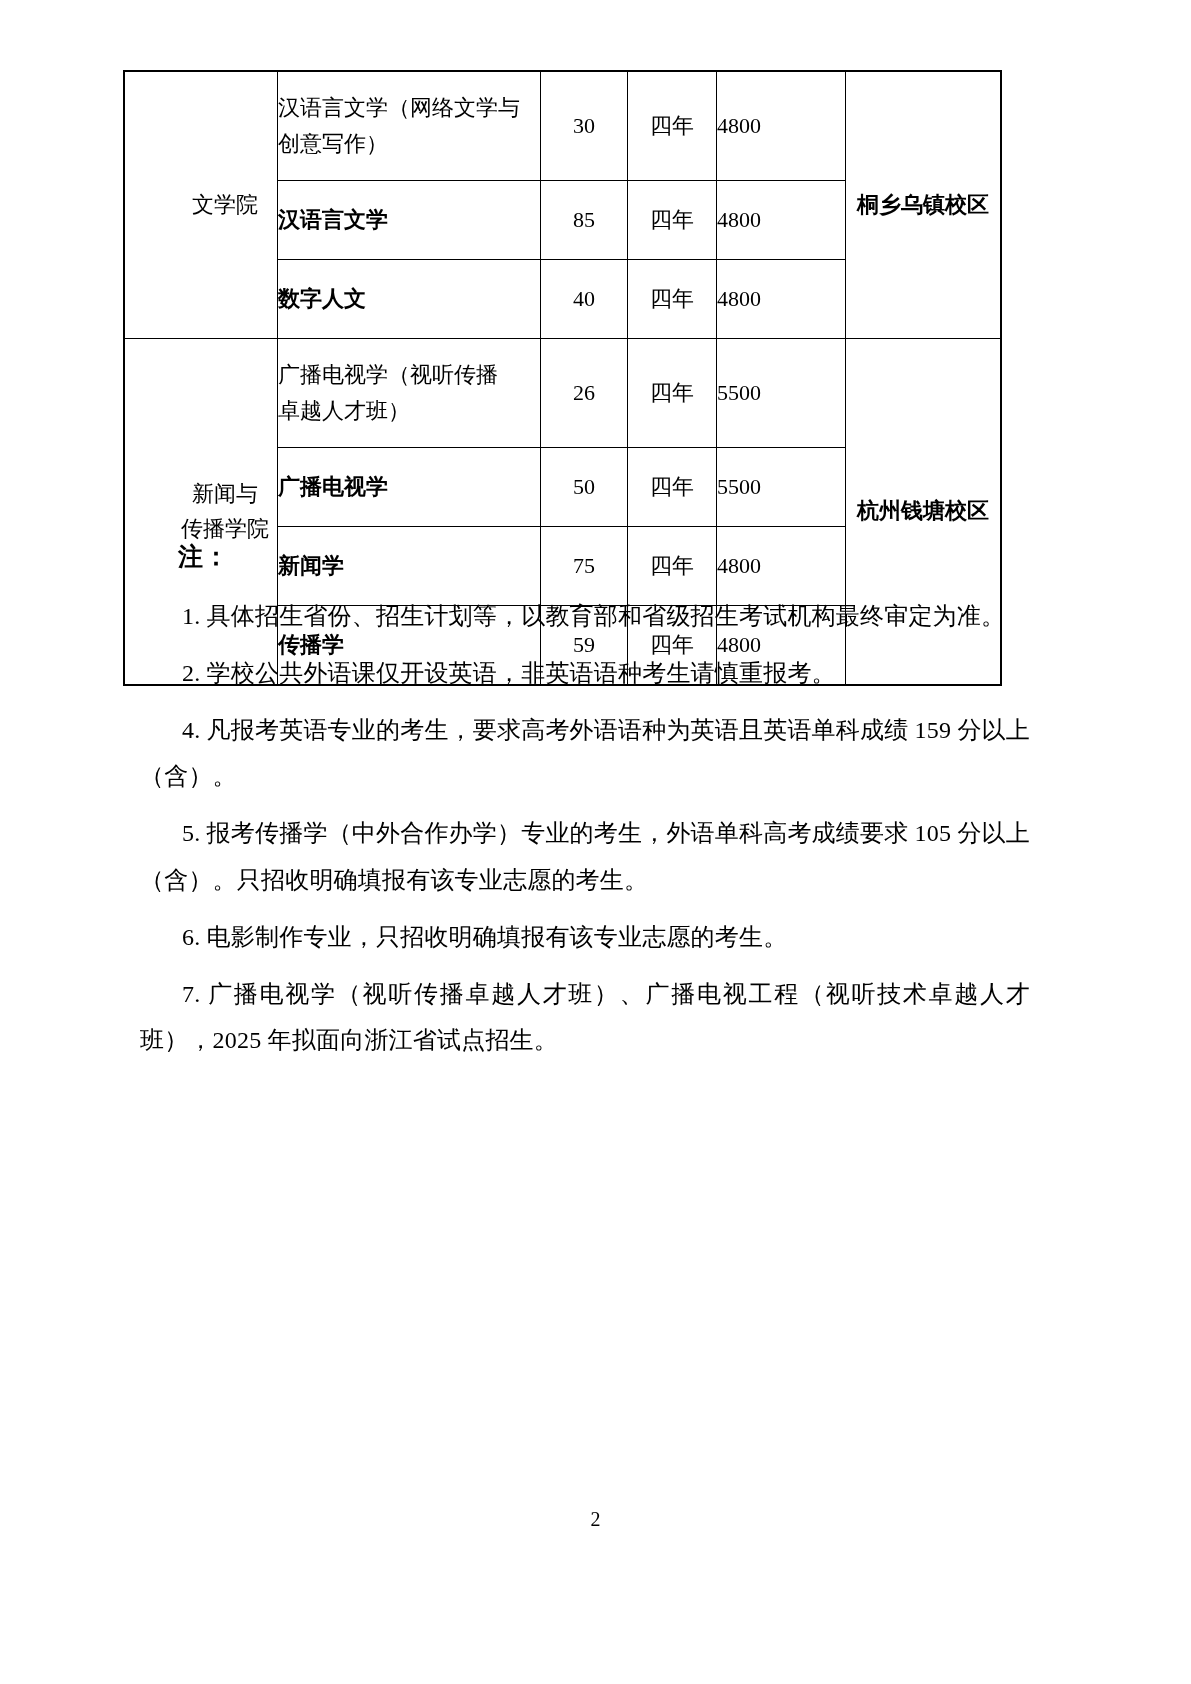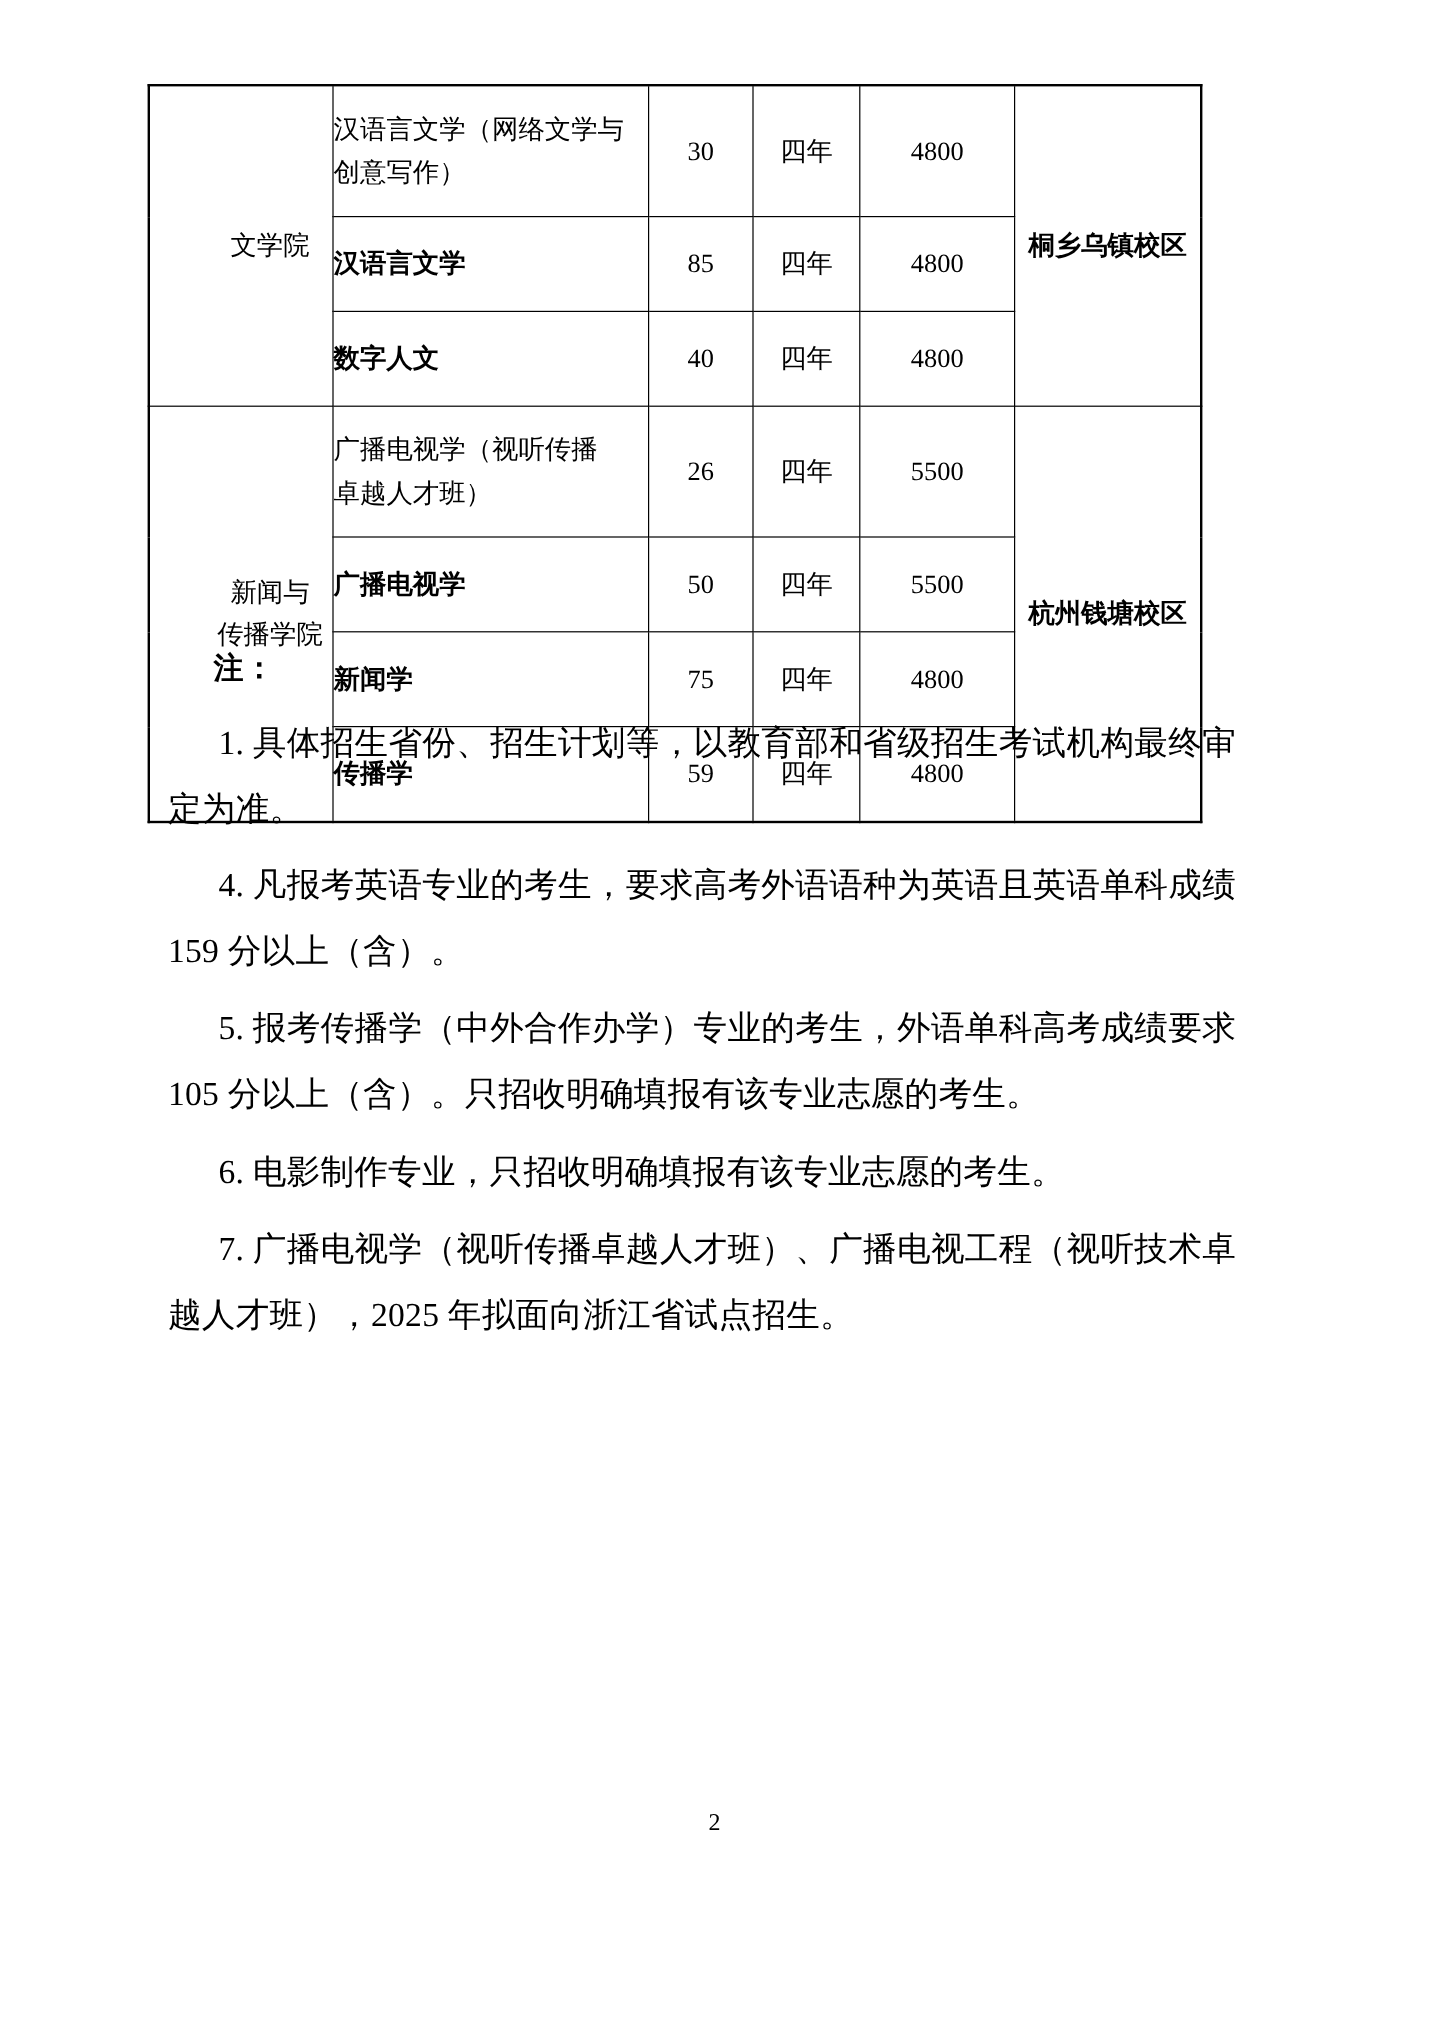--- a/index.html
+++ b/index.html
@@ -63,21 +63,20 @@
   td.col-plan {
     width: 86px;
     text-align: center;
   }
   td.col-years {
     width: 88px;
     text-align: center;
   }
   td.col-fee {
     width: 128px;
-    text-align: center;
   }
   td.col-campus {
     width: 154px;
     text-align: center;
     font-weight: bold;
   }
   .major-2line {
     line-height: 1.62;
   }
   .rowtall { height: 96px; }
@@ -92,21 +91,21 @@
     width: 890px;
   }
   .notes-title {
     font-size: 25px;
     font-weight: bold;
     font-family: "Liberation Serif", "DejaVu Serif", serif;
     margin: 0 0 20px 38px;
     letter-spacing: 0.5px;
   }
   .note-item {
-    font-size: 28px;
+    font-size: 24px;
     line-height: 1.95;
     text-align: justify;
     text-justify: inter-ideograph;
     text-indent: 42px;
     margin: 0 0 10px 0;
     letter-spacing: 0.2px;
   }
 
   
   .page-number {
@@ -187,20 +186,21 @@
           <td class="col-years">四年</td>
           <td class="col-fee">4800</td>
         </tr>
       </tbody>
     </table>
   </div>
 
   <div class="notes">
     <div class="notes-title">注：</div>
     <p class="note-item">1. 具体招生省份、招生计划等，以教育部和省级招生考试机构最终审定为准。</p>
+    <p class="note-item">2. 学校公共外语课仅开设英语，非英语语种考生请慎重报考。</p>
     <p class="note-item">4. 凡报考英语专业的考生，要求高考外语语种为英语且英语单科成绩 159 分以上（含）。</p>
     <p class="note-item">5. 报考传播学（中外合作办学）专业的考生，外语单科高考成绩要求 105 分以上（含）。只招收明确填报有该专业志愿的考生。</p>
     <p class="note-item">6. 电影制作专业，只招收明确填报有该专业志愿的考生。</p>
     <p class="note-item">7. 广播电视学（视听传播卓越人才班）、广播电视工程（视听技术卓越人才班），2025 年拟面向浙江省试点招生。</p>
   </div>
 
   <div class="page-number">2</div>
 
 </div>
 

